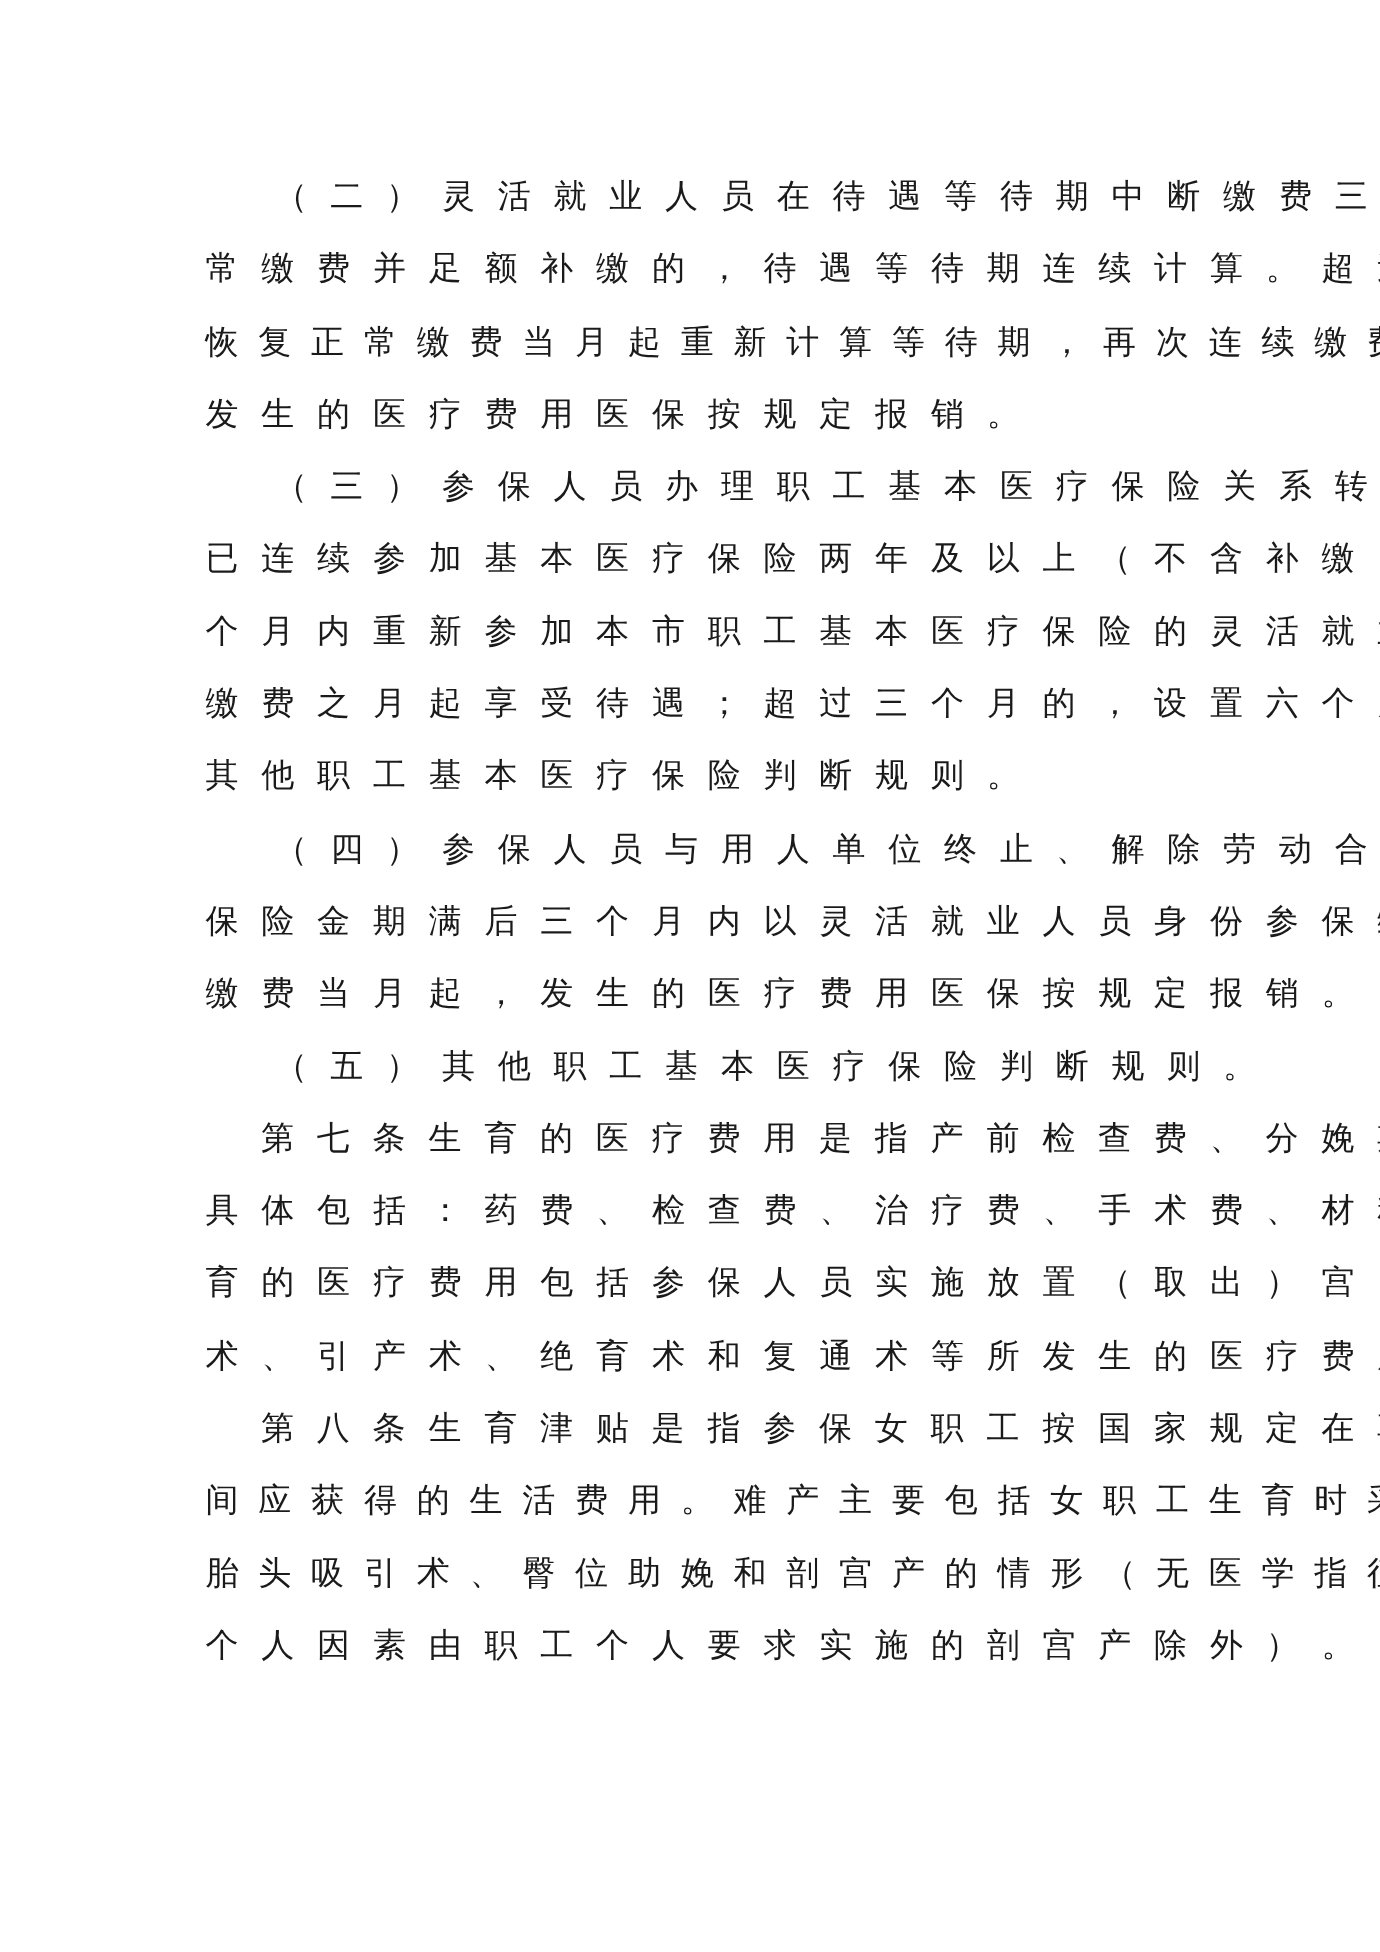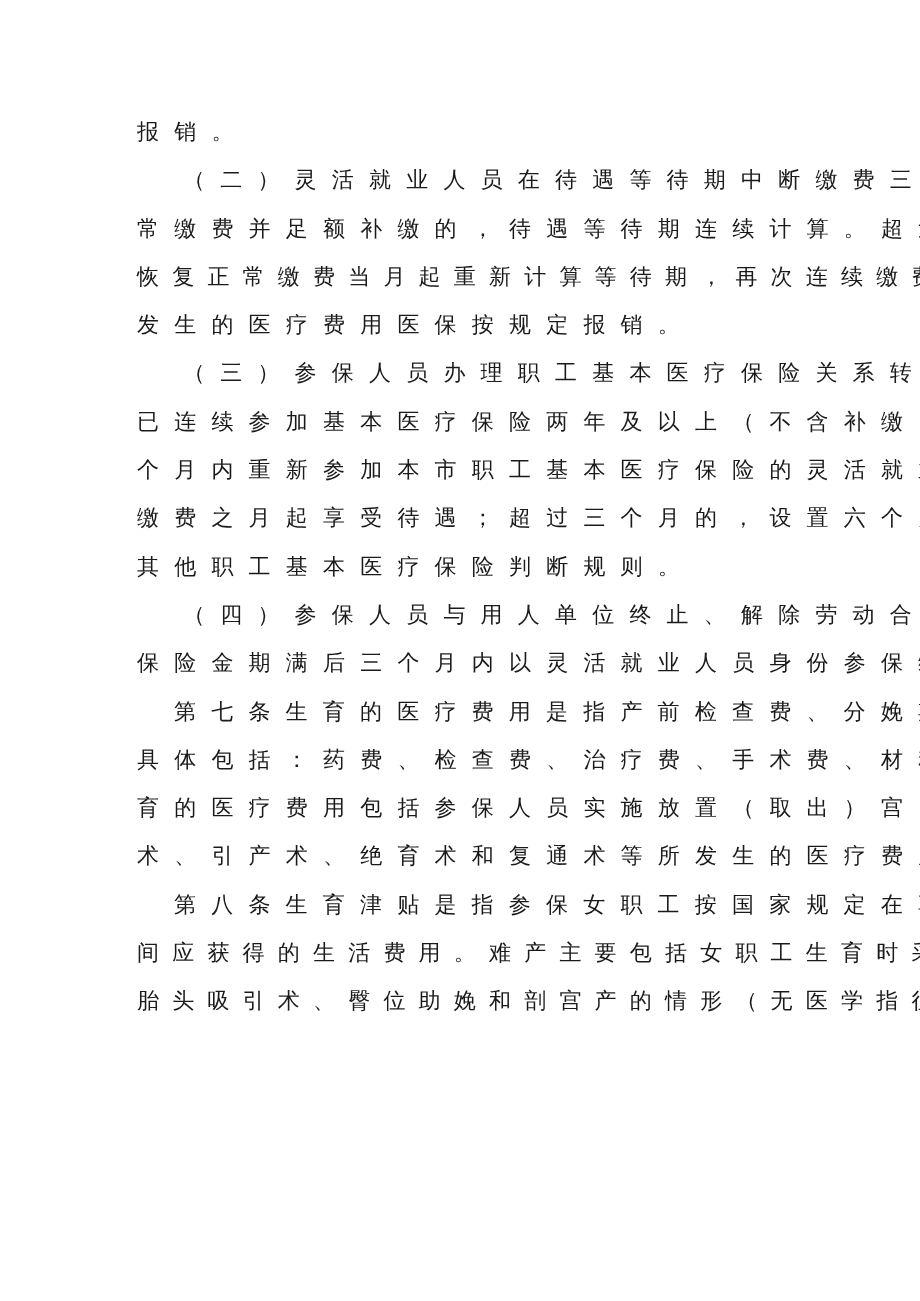--- a/index.html
+++ b/index.html
@@ -13,50 +13,52 @@
     height: 48.3px; line-height: 48.3px; white-space: nowrap;
     letter-spacing: 15.2px;
   }
   .indent-2 { padding-left: 37px; }
   .indent-1 { padding-left: 37px; }
 </style>
 </head>
 <body>
 
 <div class="page">
-  <div>
-    <div class="line">报销。</div>
-  </div>
 
   <div>
     <div class="line indent-2" style="padding-left:46px">（二）灵活就业人员在待遇等待期中断缴费三个月内恢复正</div>
     <div class="line">常缴费并足额补缴的，待遇等待期连续计算。超过三个月的，自</div>
     <div class="line" style="letter-spacing:13.2px">恢复正常缴费当月起重新计算等待期，再次连续缴费满六个月后，</div>
     <div class="line">发生的医疗费用医保按规定报销。</div>
   </div>
 
   <div>
     <div class="line indent-2" style="padding-left:46px">（三）参保人员办理职工基本医疗保险关系转移接续前后，</div>
     <div class="line">已连续参加基本医疗保险两年及以上（不含补缴）且中断缴费三</div>
     <div class="line">个月内重新参加本市职工基本医疗保险的灵活就业人员，自参保</div>
     <div class="line">缴费之月起享受待遇；超过三个月的，设置六个月等待期，等待</div>
     <div class="line">其他职工基本医疗保险判断规则。</div>
   </div>
 
   <div>
     <div class="line indent-2" style="padding-left:46px">（四）参保人员与用人单位终止、解除劳动合同或领取失业</div>
     <div class="line">保险金期满后三个月内以灵活就业人员身份参保缴费的,自参保</div>
+    <div class="line">缴费当月起，发生的医疗费用医保按规定报销。</div>
   </div>
 
+  <div>
+    <div class="line indent-2" style="padding-left:46px">（五）其他职工基本医疗保险判断规则。</div>
+  </div>
 
   <div>
     <div class="line indent-1" style="padding-left:37px">第七条生育的医疗费用是指产前检查费、分娩期间医疗费用，</div>
     <div class="line">具体包括：药费、检查费、治疗费、手术费、材料费等。计划生</div>
     <div class="line">育的医疗费用包括参保人员实施放置（取出）宫内节育器、流产</div>
     <div class="line">术、引产术、绝育术和复通术等所发生的医疗费用。</div>
   </div>
 
   <div>
     <div class="line indent-1" style="padding-left:37px">第八条生育津贴是指参保女职工按国家规定在享受产假等期</div>
     <div class="line" style="letter-spacing:13.2px">间应获得的生活费用。难产主要包括女职工生育时采用产钳助产、</div>
     <div class="line" style="letter-spacing:13.2px">胎头吸引术、臀位助娩和剖宫产的情形（无医学指征，而因社会、</div>
+    <div class="line">个人因素由职工个人要求实施的剖宫产除外）。</div>
   </div>
 </div>
 
 </body></html>

